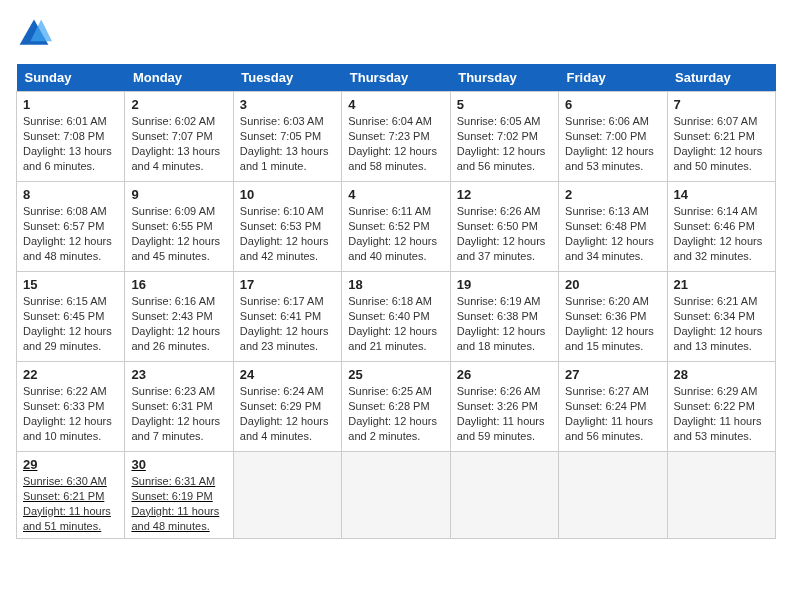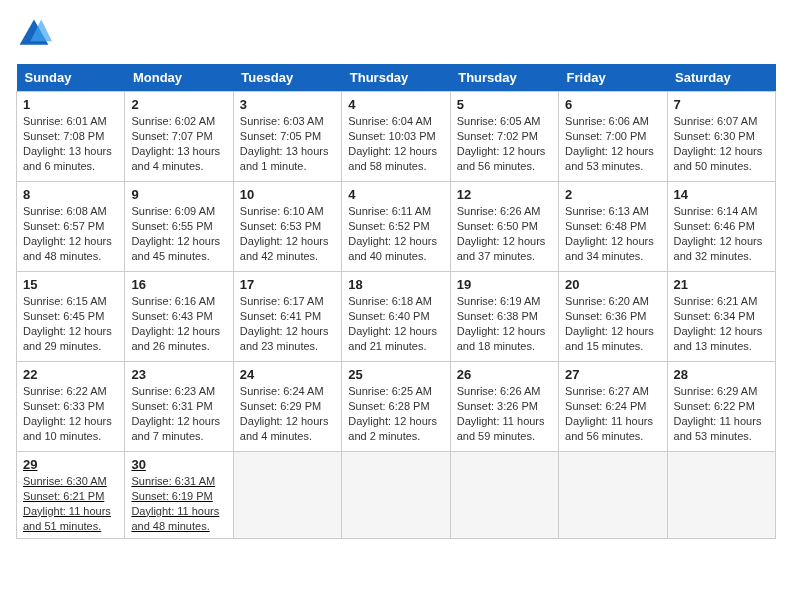--- a/index.html
+++ b/index.html
@@ -137,42 +137,42 @@
         <td>
           <span class="day-num">3</span>
           <div class="cell-text">Sunrise: 6:03 AM
 Sunset: 7:05 PM
 Daylight: 13 hours
 and 1 minute.</div>
         </td>
         <td>
           <span class="day-num">4</span>
           <div class="cell-text">Sunrise: 6:04 AM
-Sunset: 10:03 PM
+Sunset: 7:23 PM
 Daylight: 12 hours
 and 58 minutes.</div>
         </td>
         <td>
           <span class="day-num">5</span>
           <div class="cell-text">Sunrise: 6:05 AM
 Sunset: 7:02 PM
 Daylight: 12 hours
 and 56 minutes.</div>
         </td>
         <td>
           <span class="day-num">6</span>
           <div class="cell-text">Sunrise: 6:06 AM
 Sunset: 7:00 PM
 Daylight: 12 hours
 and 53 minutes.</div>
         </td>
         <td>
           <span class="day-num">7</span>
           <div class="cell-text">Sunrise: 6:07 AM
-Sunset: 6:30 PM
+Sunset: 6:21 PM
 Daylight: 12 hours
 and 50 minutes.</div>
         </td>
       </tr>
       <tr>
         <td>
           <span class="day-num">8</span>
           <div class="cell-text">Sunrise: 6:08 AM
 Sunset: 6:57 PM
 Daylight: 12 hours
@@ -225,21 +225,21 @@
         <td>
           <span class="day-num">15</span>
           <div class="cell-text">Sunrise: 6:15 AM
 Sunset: 6:45 PM
 Daylight: 12 hours
 and 29 minutes.</div>
         </td>
         <td>
           <span class="day-num">16</span>
           <div class="cell-text">Sunrise: 6:16 AM
-Sunset: 6:43 PM
+Sunset: 2:43 PM
 Daylight: 12 hours
 and 26 minutes.</div>
         </td>
         <td>
           <span class="day-num">17</span>
           <div class="cell-text">Sunrise: 6:17 AM
 Sunset: 6:41 PM
 Daylight: 12 hours
 and 23 minutes.</div>
         </td>

